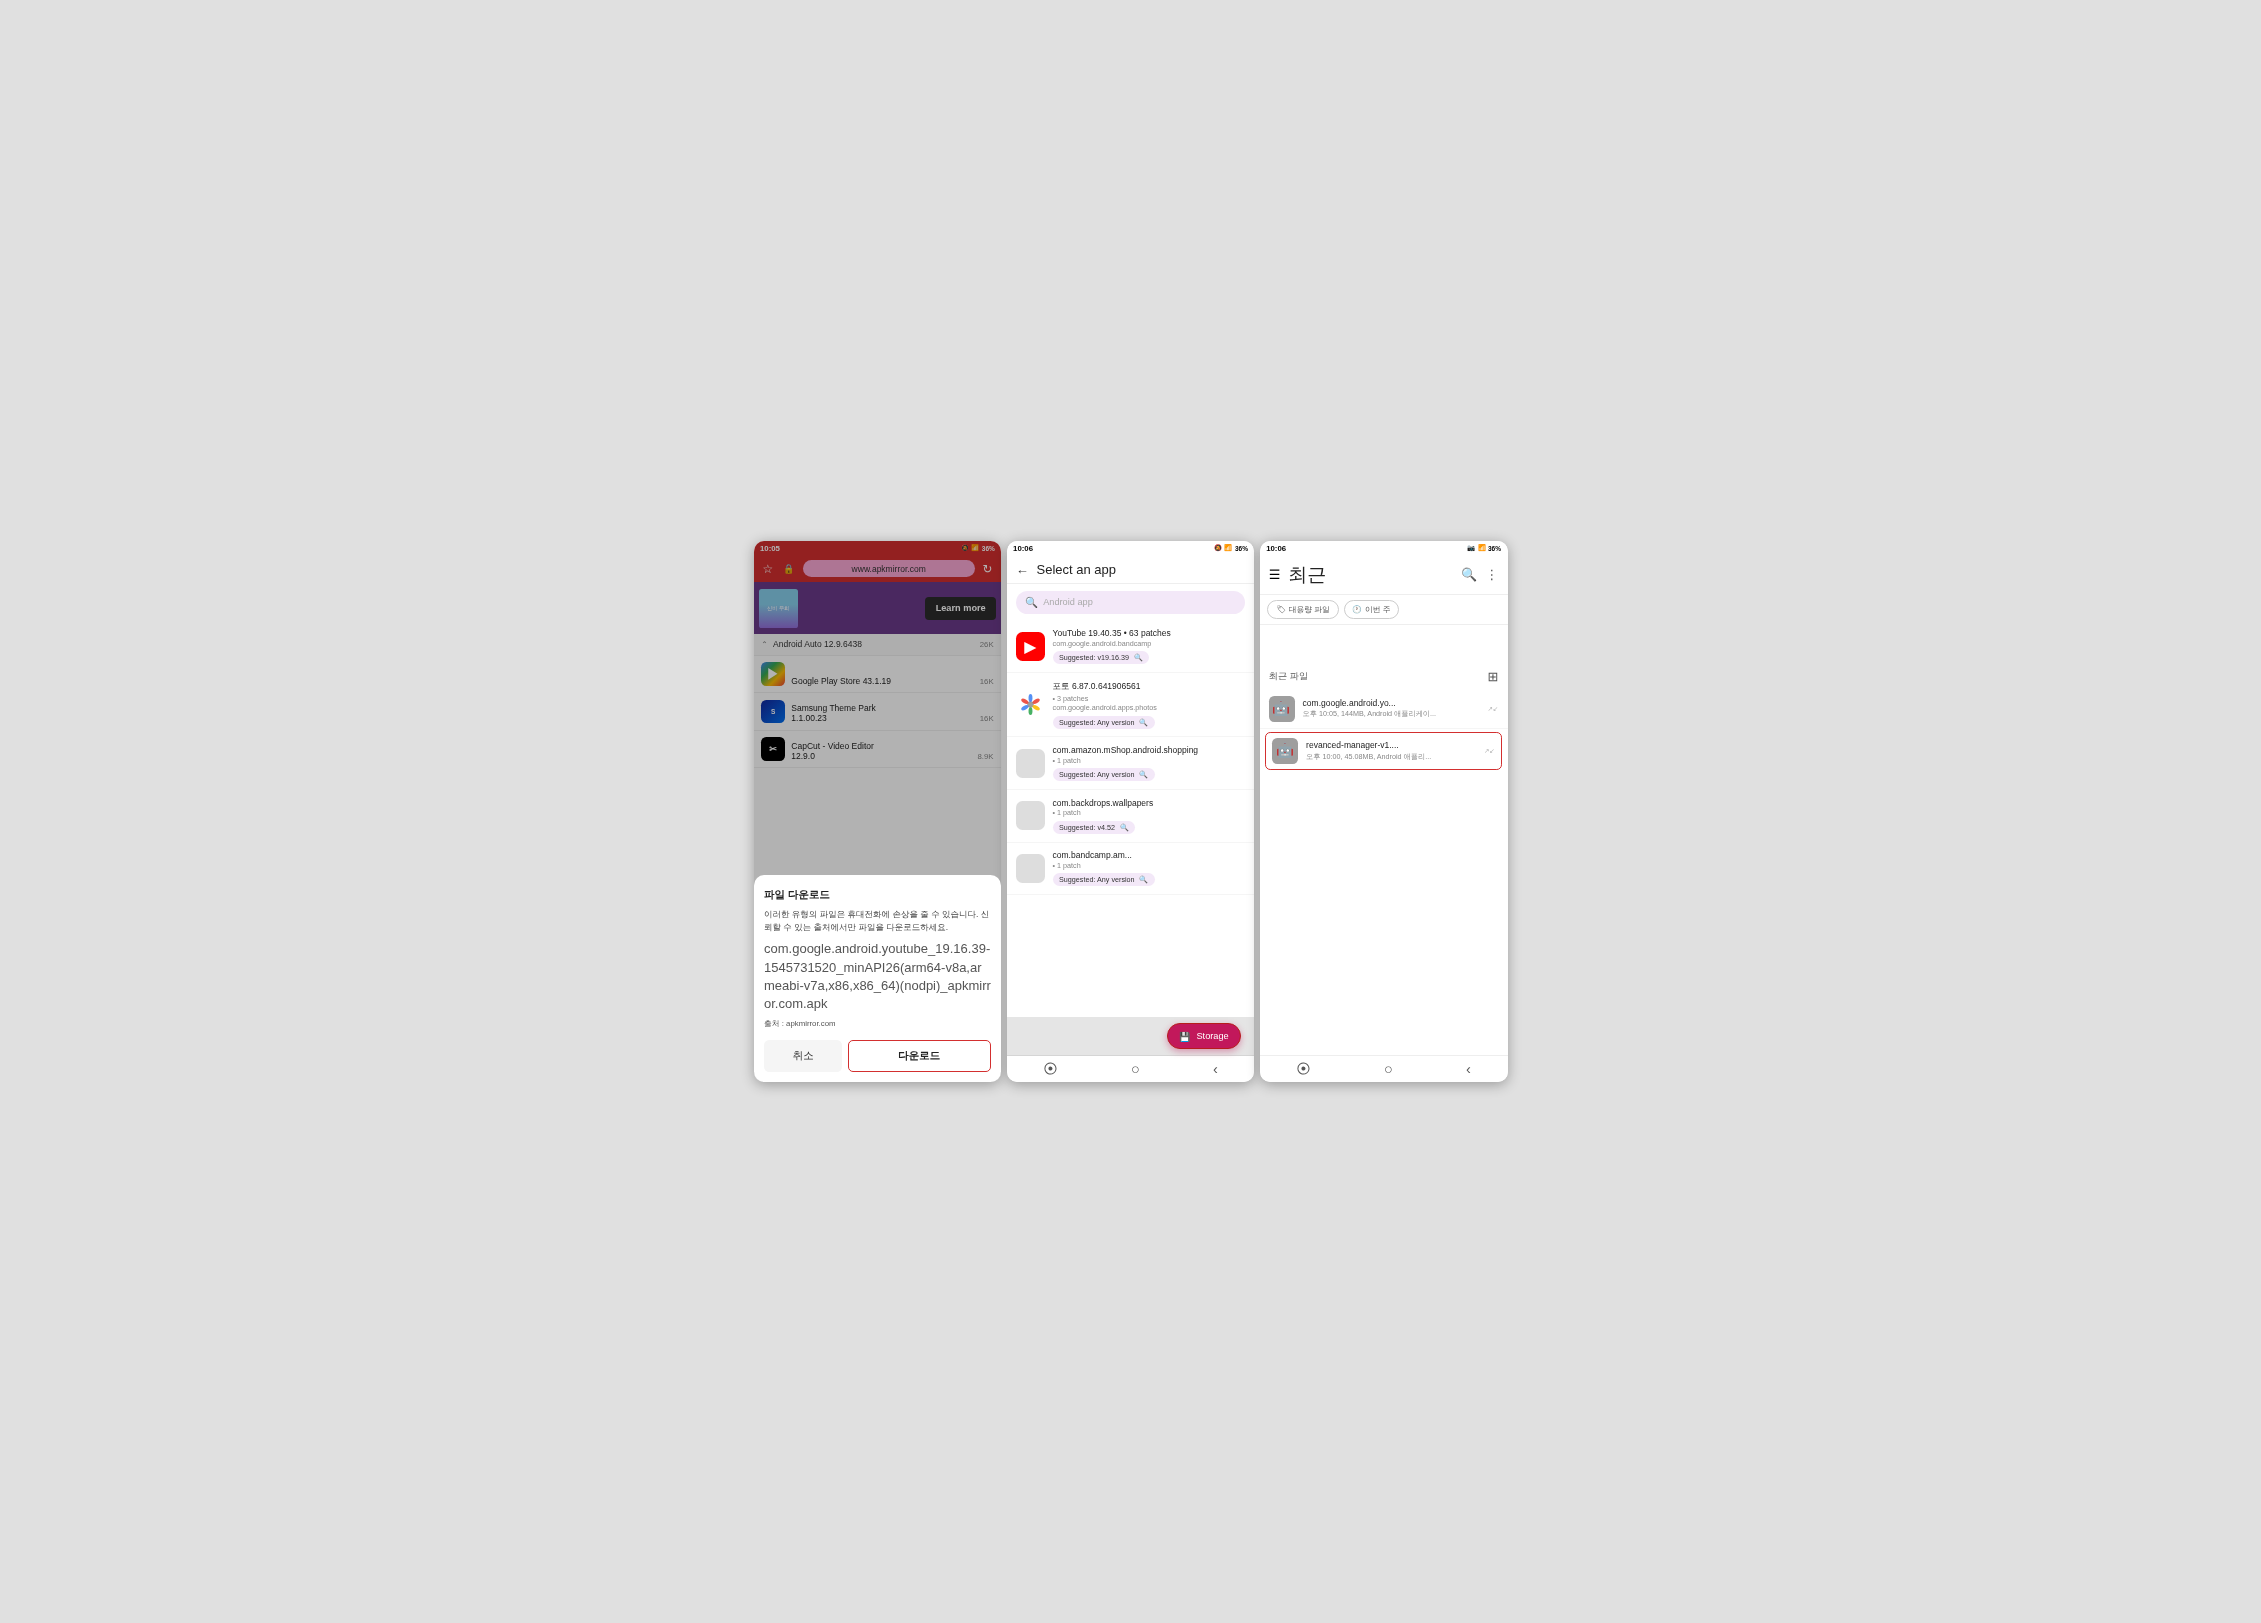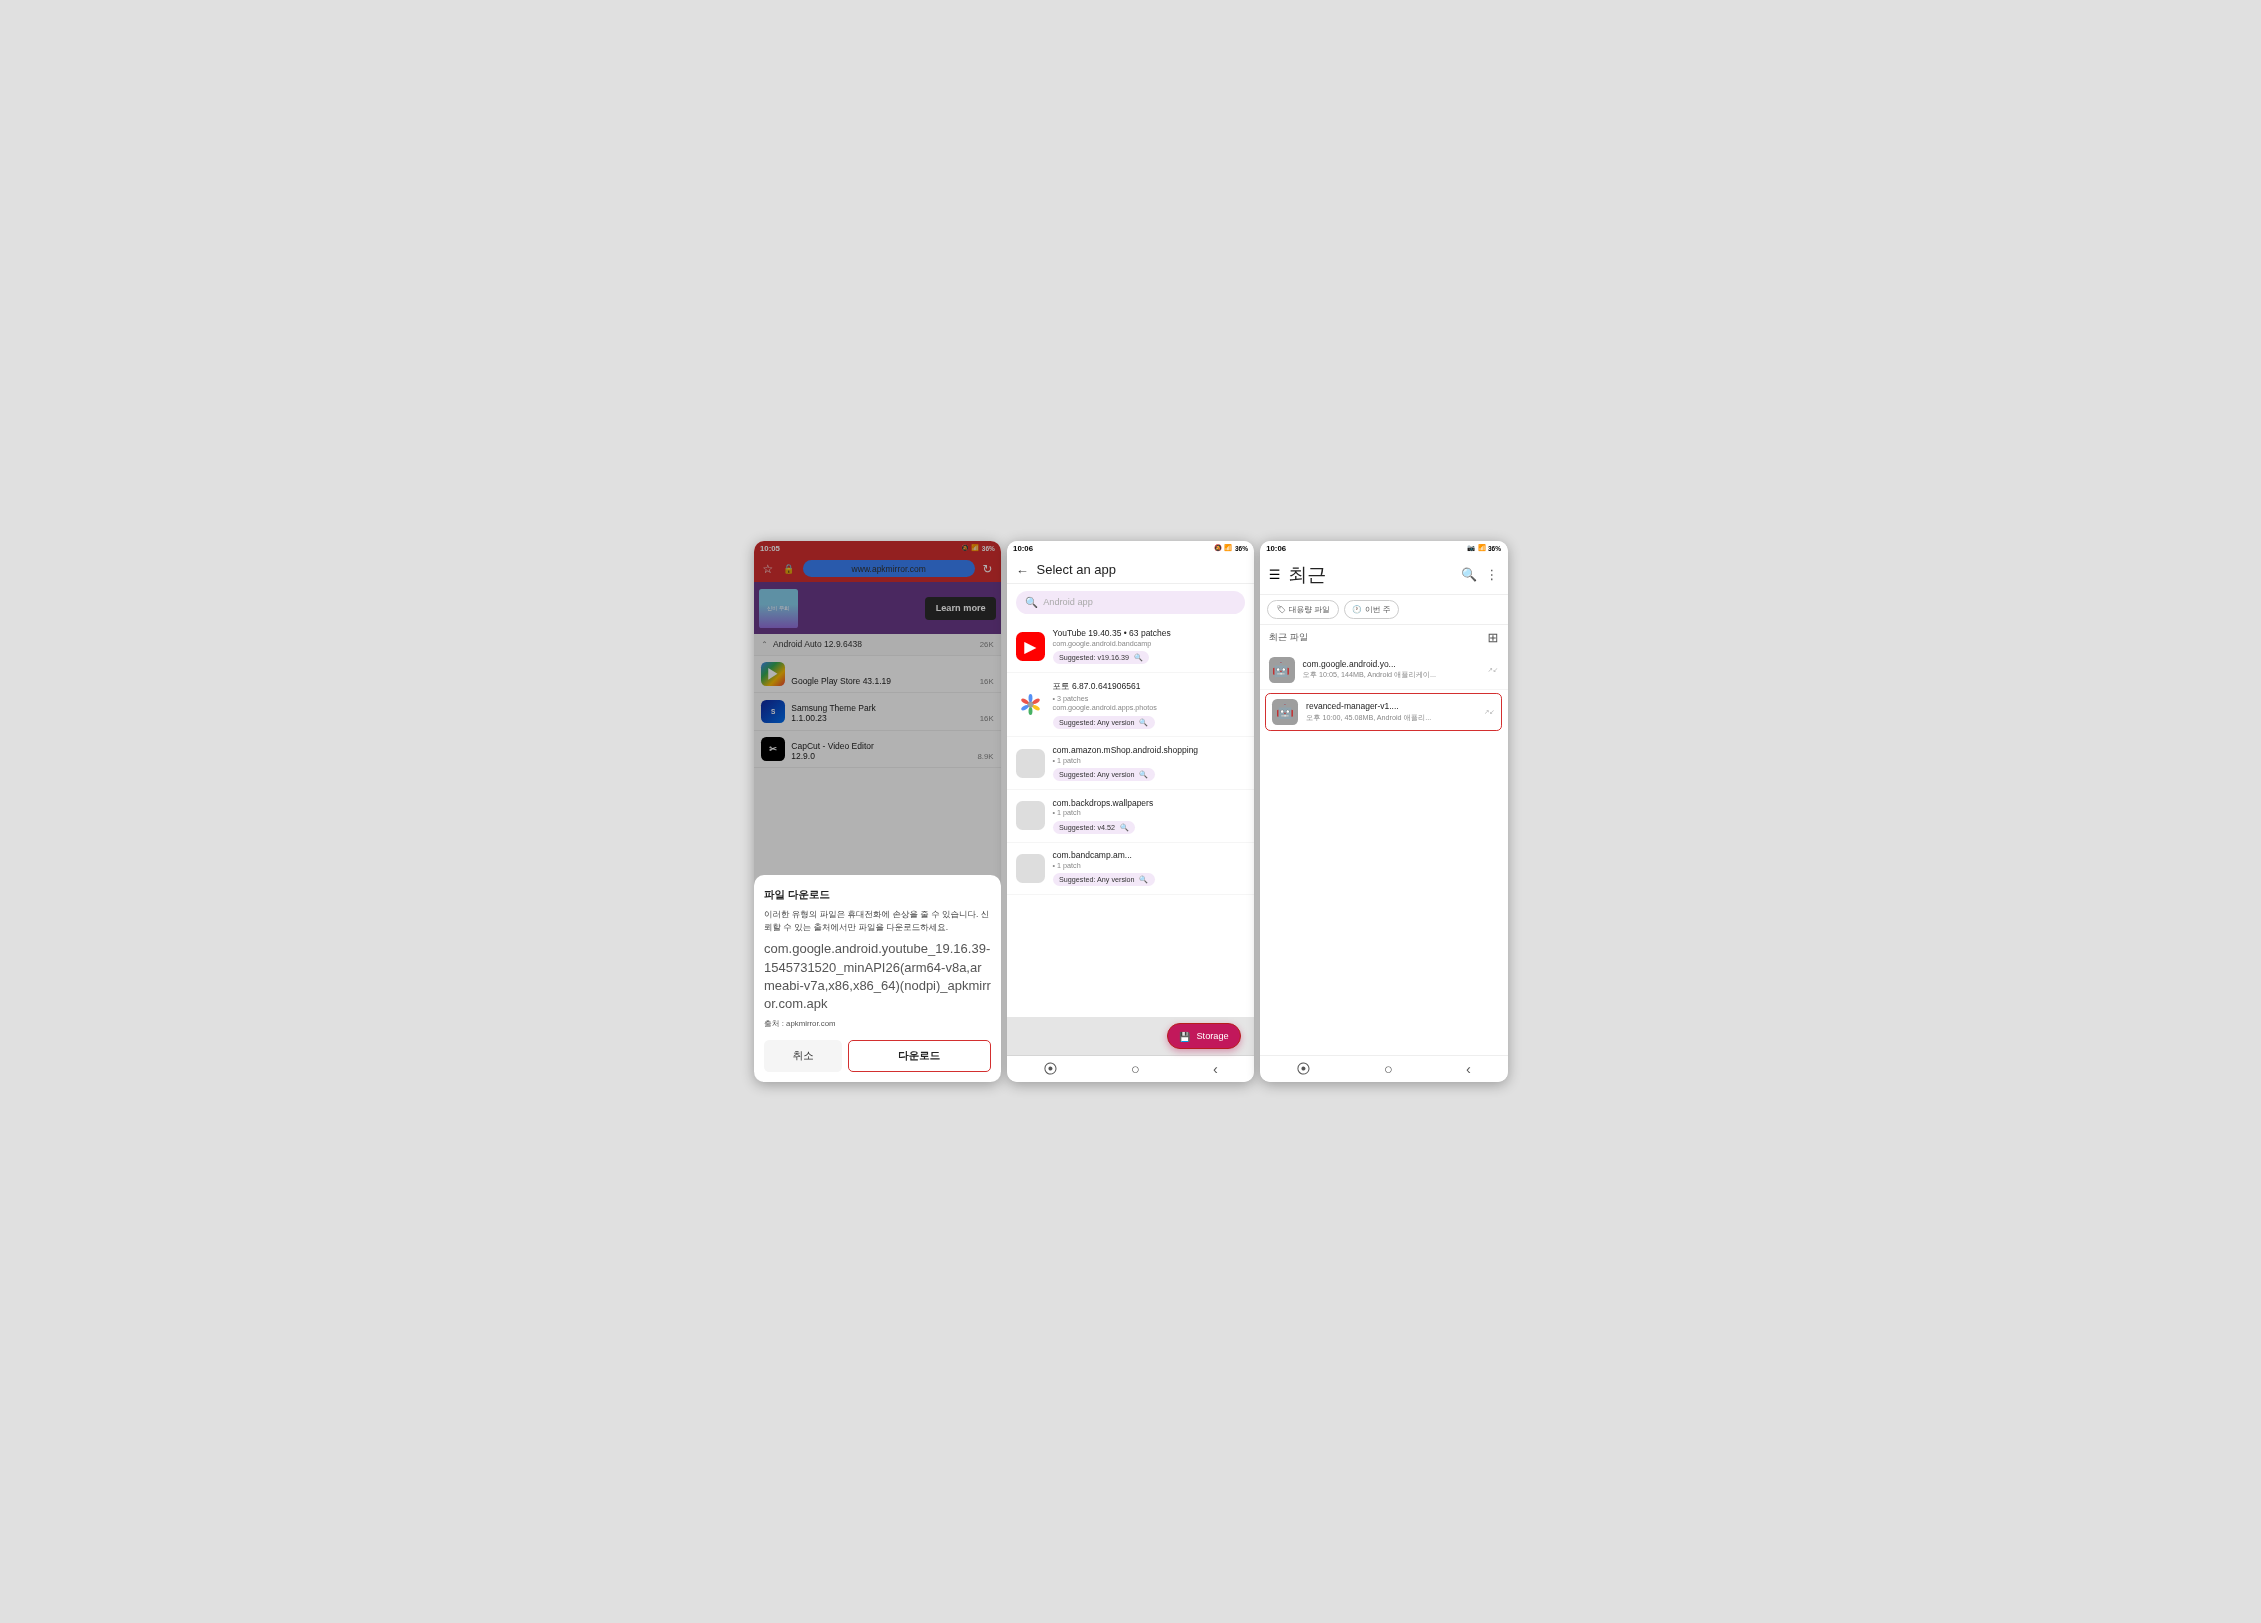--- a/index.html
+++ b/index.html
@@ -47,21 +47,21 @@
     
     .screen1-toolbar {
       background: #d32f2f;
       display: flex;
       align-items: center;
       padding: 3.9px 6.5px;
       gap: 5.2px;
     }
     .screen1-url {
       flex: 1;
-      background: #3b82f6;
+      background: #f9a8d4;
       border-radius: 13px;
       padding: 3.3px 7.8px;
       font-size: 8.5px;
       color: #333;
       text-align: center;
     }
     .icon-btn {
       color: #fff;
       font-size: 11.8px;
       cursor: pointer;
@@ -284,20 +284,21 @@
       font-size: 7.8px;
       color: #555;
       cursor: pointer;
     }
 
     .section-header {
       display: flex;
       align-items: center;
       justify-content: space-between;
       padding: 5.2px 9.2px;
+      margin-top: 39px;
     }
     .section-label { font-size: 9.2px; color: #555; }
     .grid-icon { font-size: 13px; color: #555; cursor: pointer; }
 
     .file-list { flex: 1; overflow-y: auto; }
     .file-item {
       display: flex;
       align-items: center;
       padding: 6.5px 9.2px;
       gap: 7.8px;

